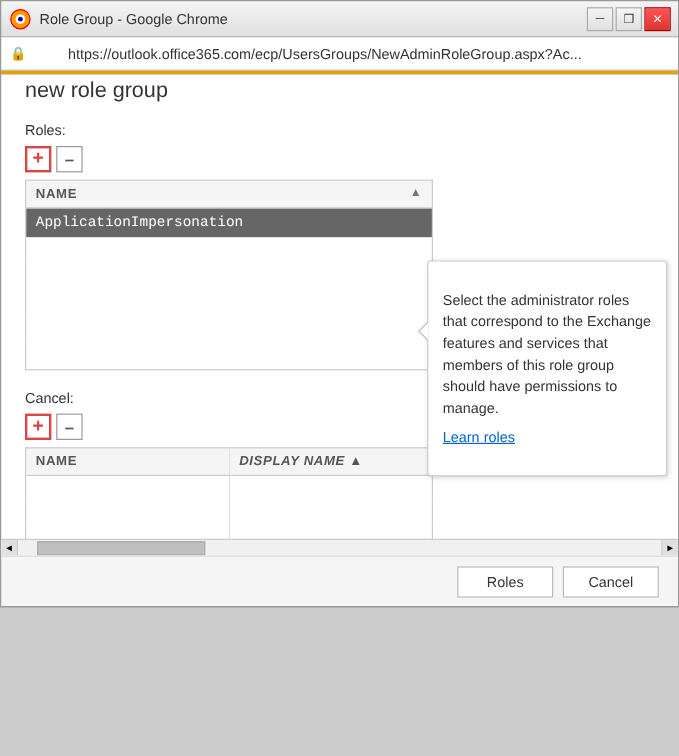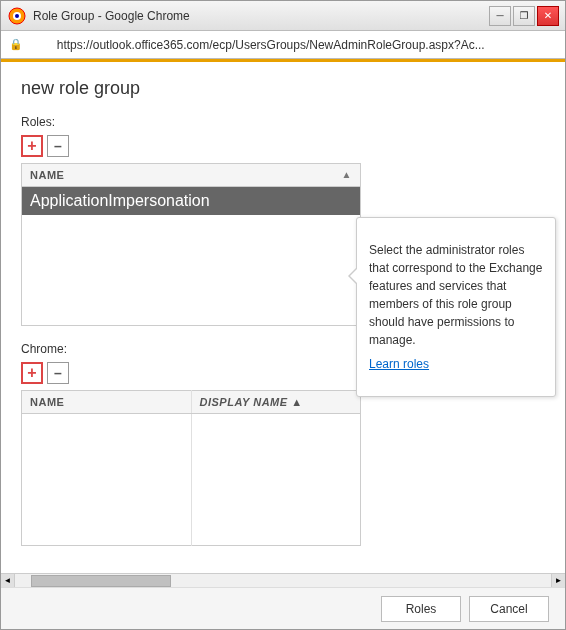--- a/index.html
+++ b/index.html
@@ -8,21 +8,21 @@
       font-size: 13px;
       background: #ccc;
       width: 566px;
       height: 630px;
       overflow: hidden;
     }
 
     
     .browser-window {
       width: 566px;
-      height: 630px;
+      height: 506px;
       background: #737373;
       border: 1px solid #999;
       display: flex;
       flex-direction: column;
     }
 
     .title-bar {
       background: linear-gradient(to bottom, #f5f5f5, #e0e0e0);
       border-bottom: 1px solid #bbb;
       display: flex;
@@ -113,21 +113,21 @@
       overflow: hidden;
       display: flex;
       flex-direction: column;
       position: relative;
     }
 
     .main-scroll {
       flex: 1;
       overflow-y: auto;
       overflow-x: auto;
-      padding: 16px 20px;
+      padding: 3px 20px;
       position: relative;
     }
 
     
     .main-scroll::-webkit-scrollbar {
       width: 14px;
     }
     .main-scroll::-webkit-scrollbar-track {
       background: #f0f0f0;
       border-left: 1px solid #ccc;
@@ -212,22 +212,23 @@
     }
 
     .data-table th .sort-icon {
       float: right;
       font-size: 10px;
       color: #777;
     }
 
     .data-table td {
       padding: 5px 8px;
-      font-size: 16px;
-      color: #333;
+      font-size: 12px;
+      color: #333;
+      font-family: Liberation Mono, monospace;
     }
 
     .data-table tr.selected td {
       background: #666;
       color: white;
     }
 
     .data-table tbody tr {
       height: 22px;
     }
@@ -487,21 +488,21 @@
                   <td></td>
                 </tr>
               <tr class="empty-row">
                   <td></td>
                 </tr>
             </tbody>
           </table>
         </div>
 
         <div class="members-section">
-          <div class="section-label">Chrome:</div>
+          <div class="section-label">Cancel:</div>
 
           <div class="add-remove-btns">
             <div class="add-btn">
               <span>+</span>
             </div>
             <div class="remove-btn">
               <span>–</span>
             </div>
           </div>
 

